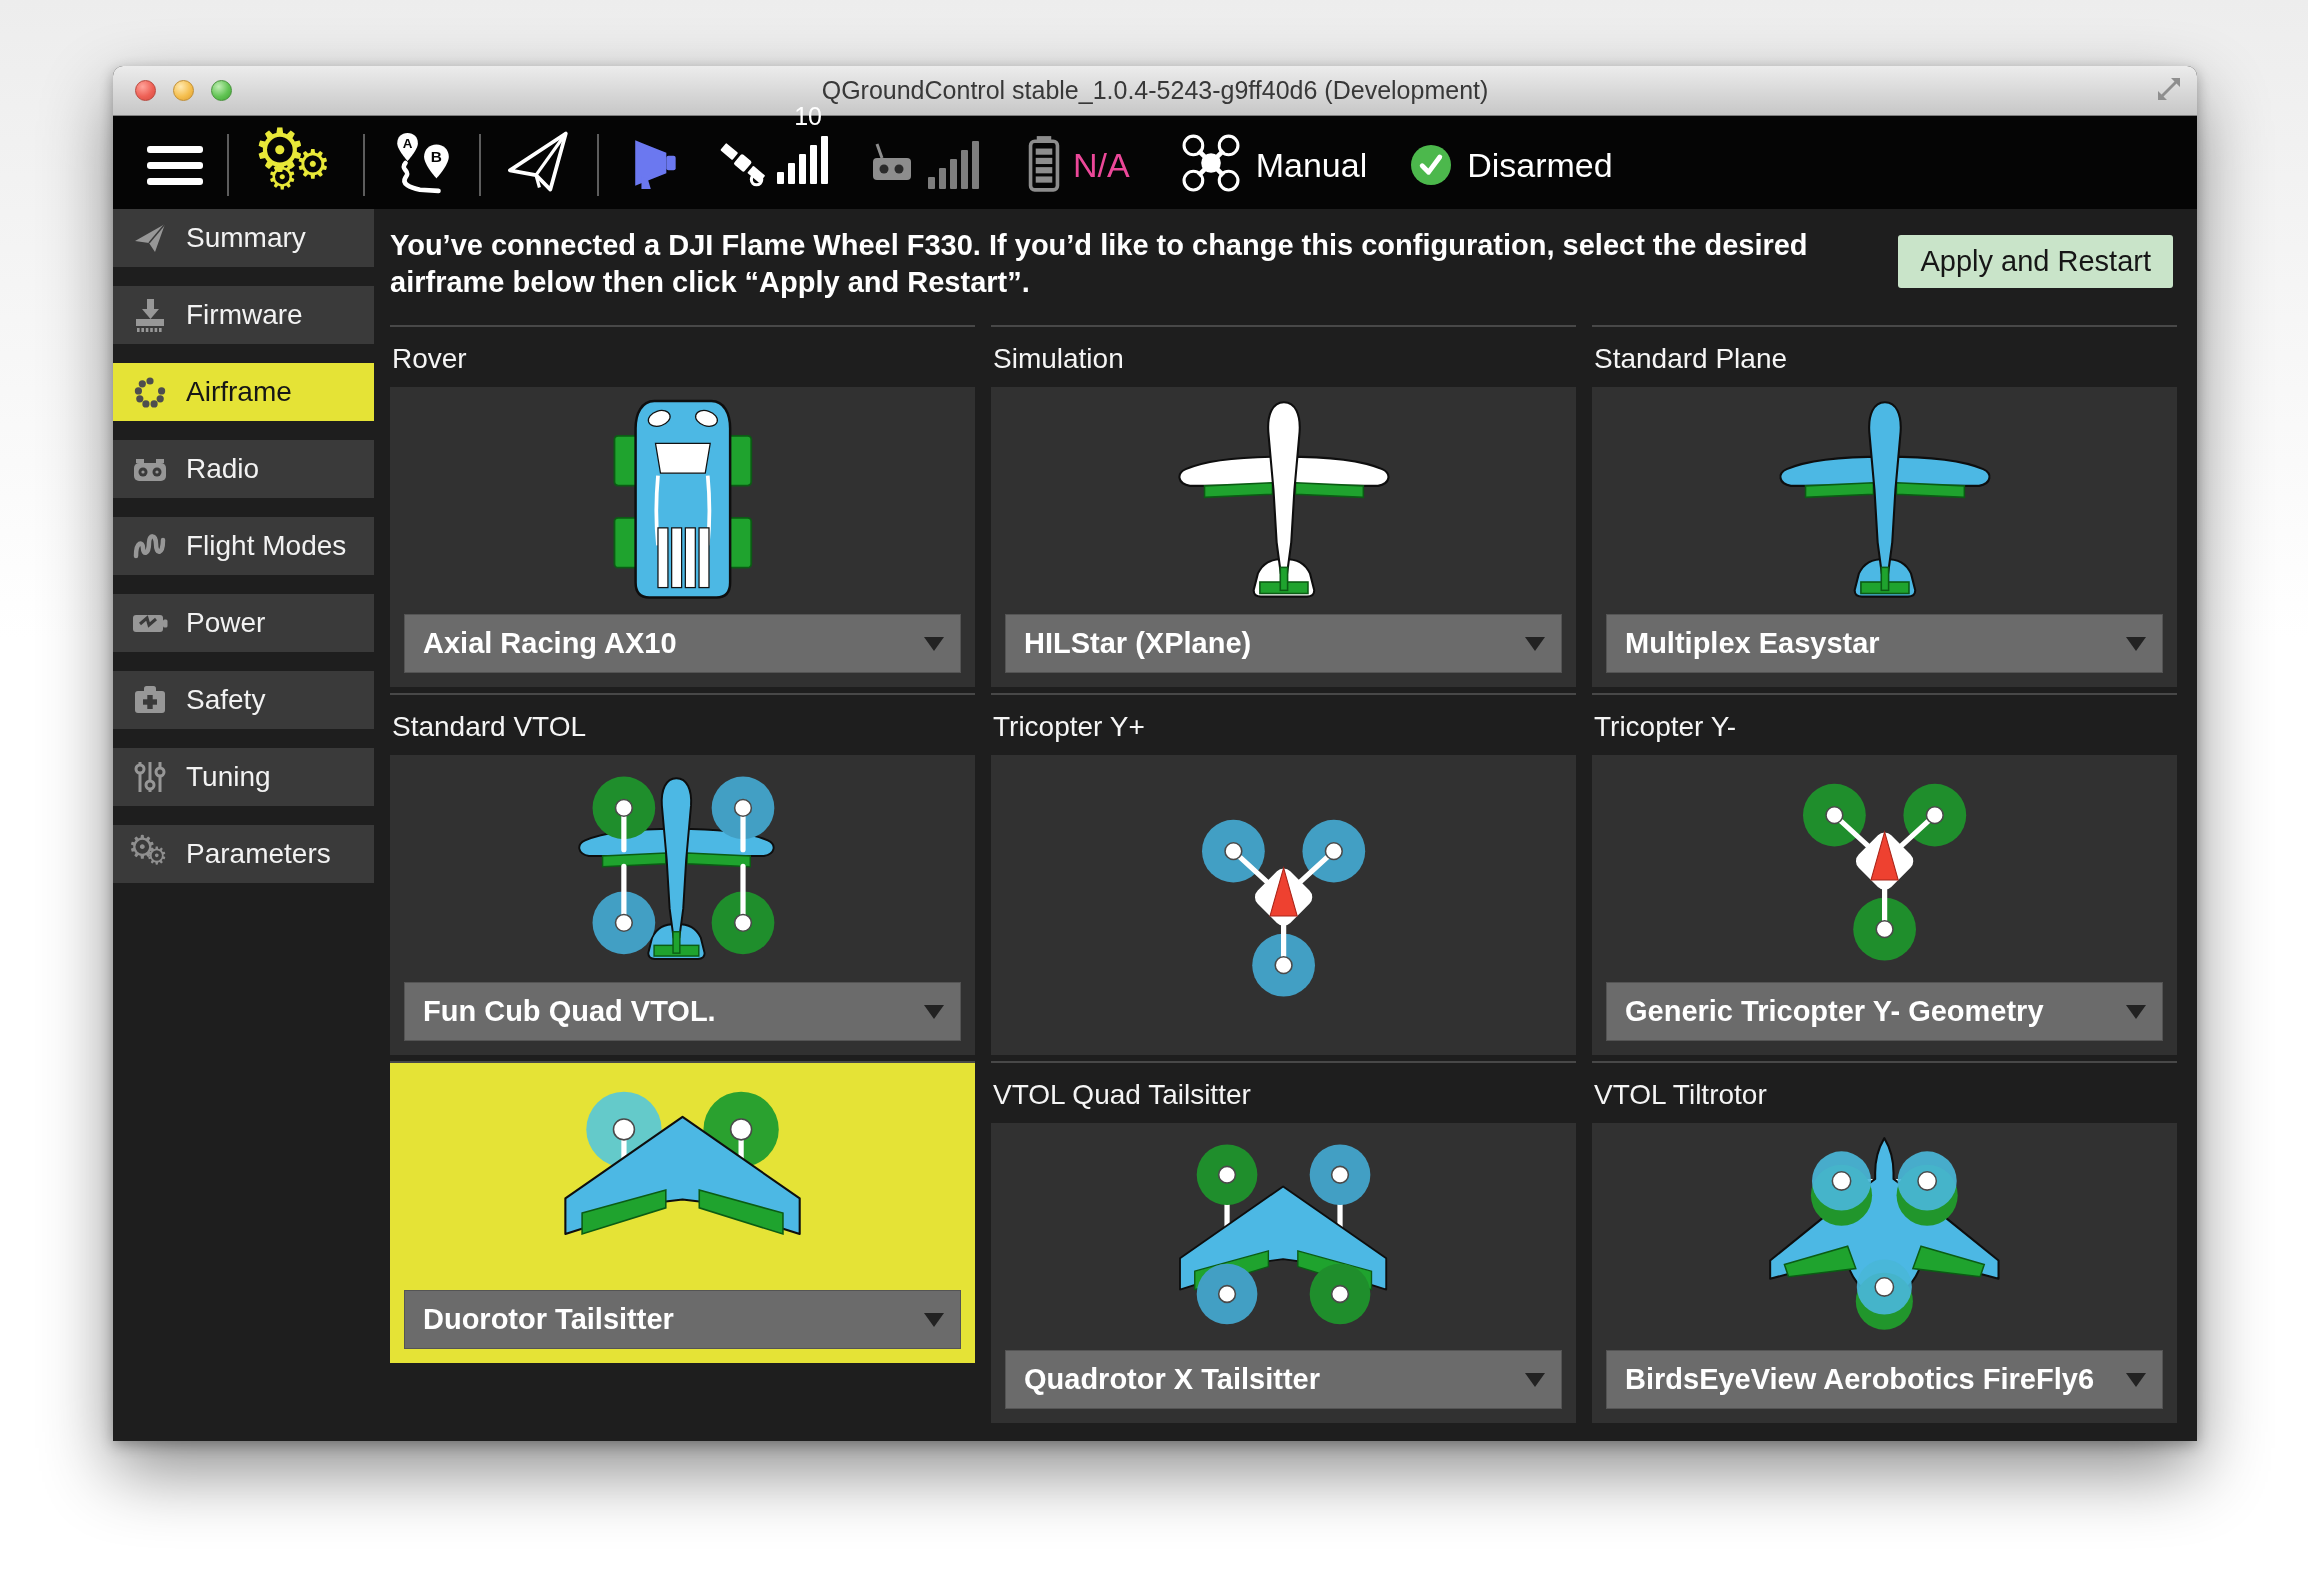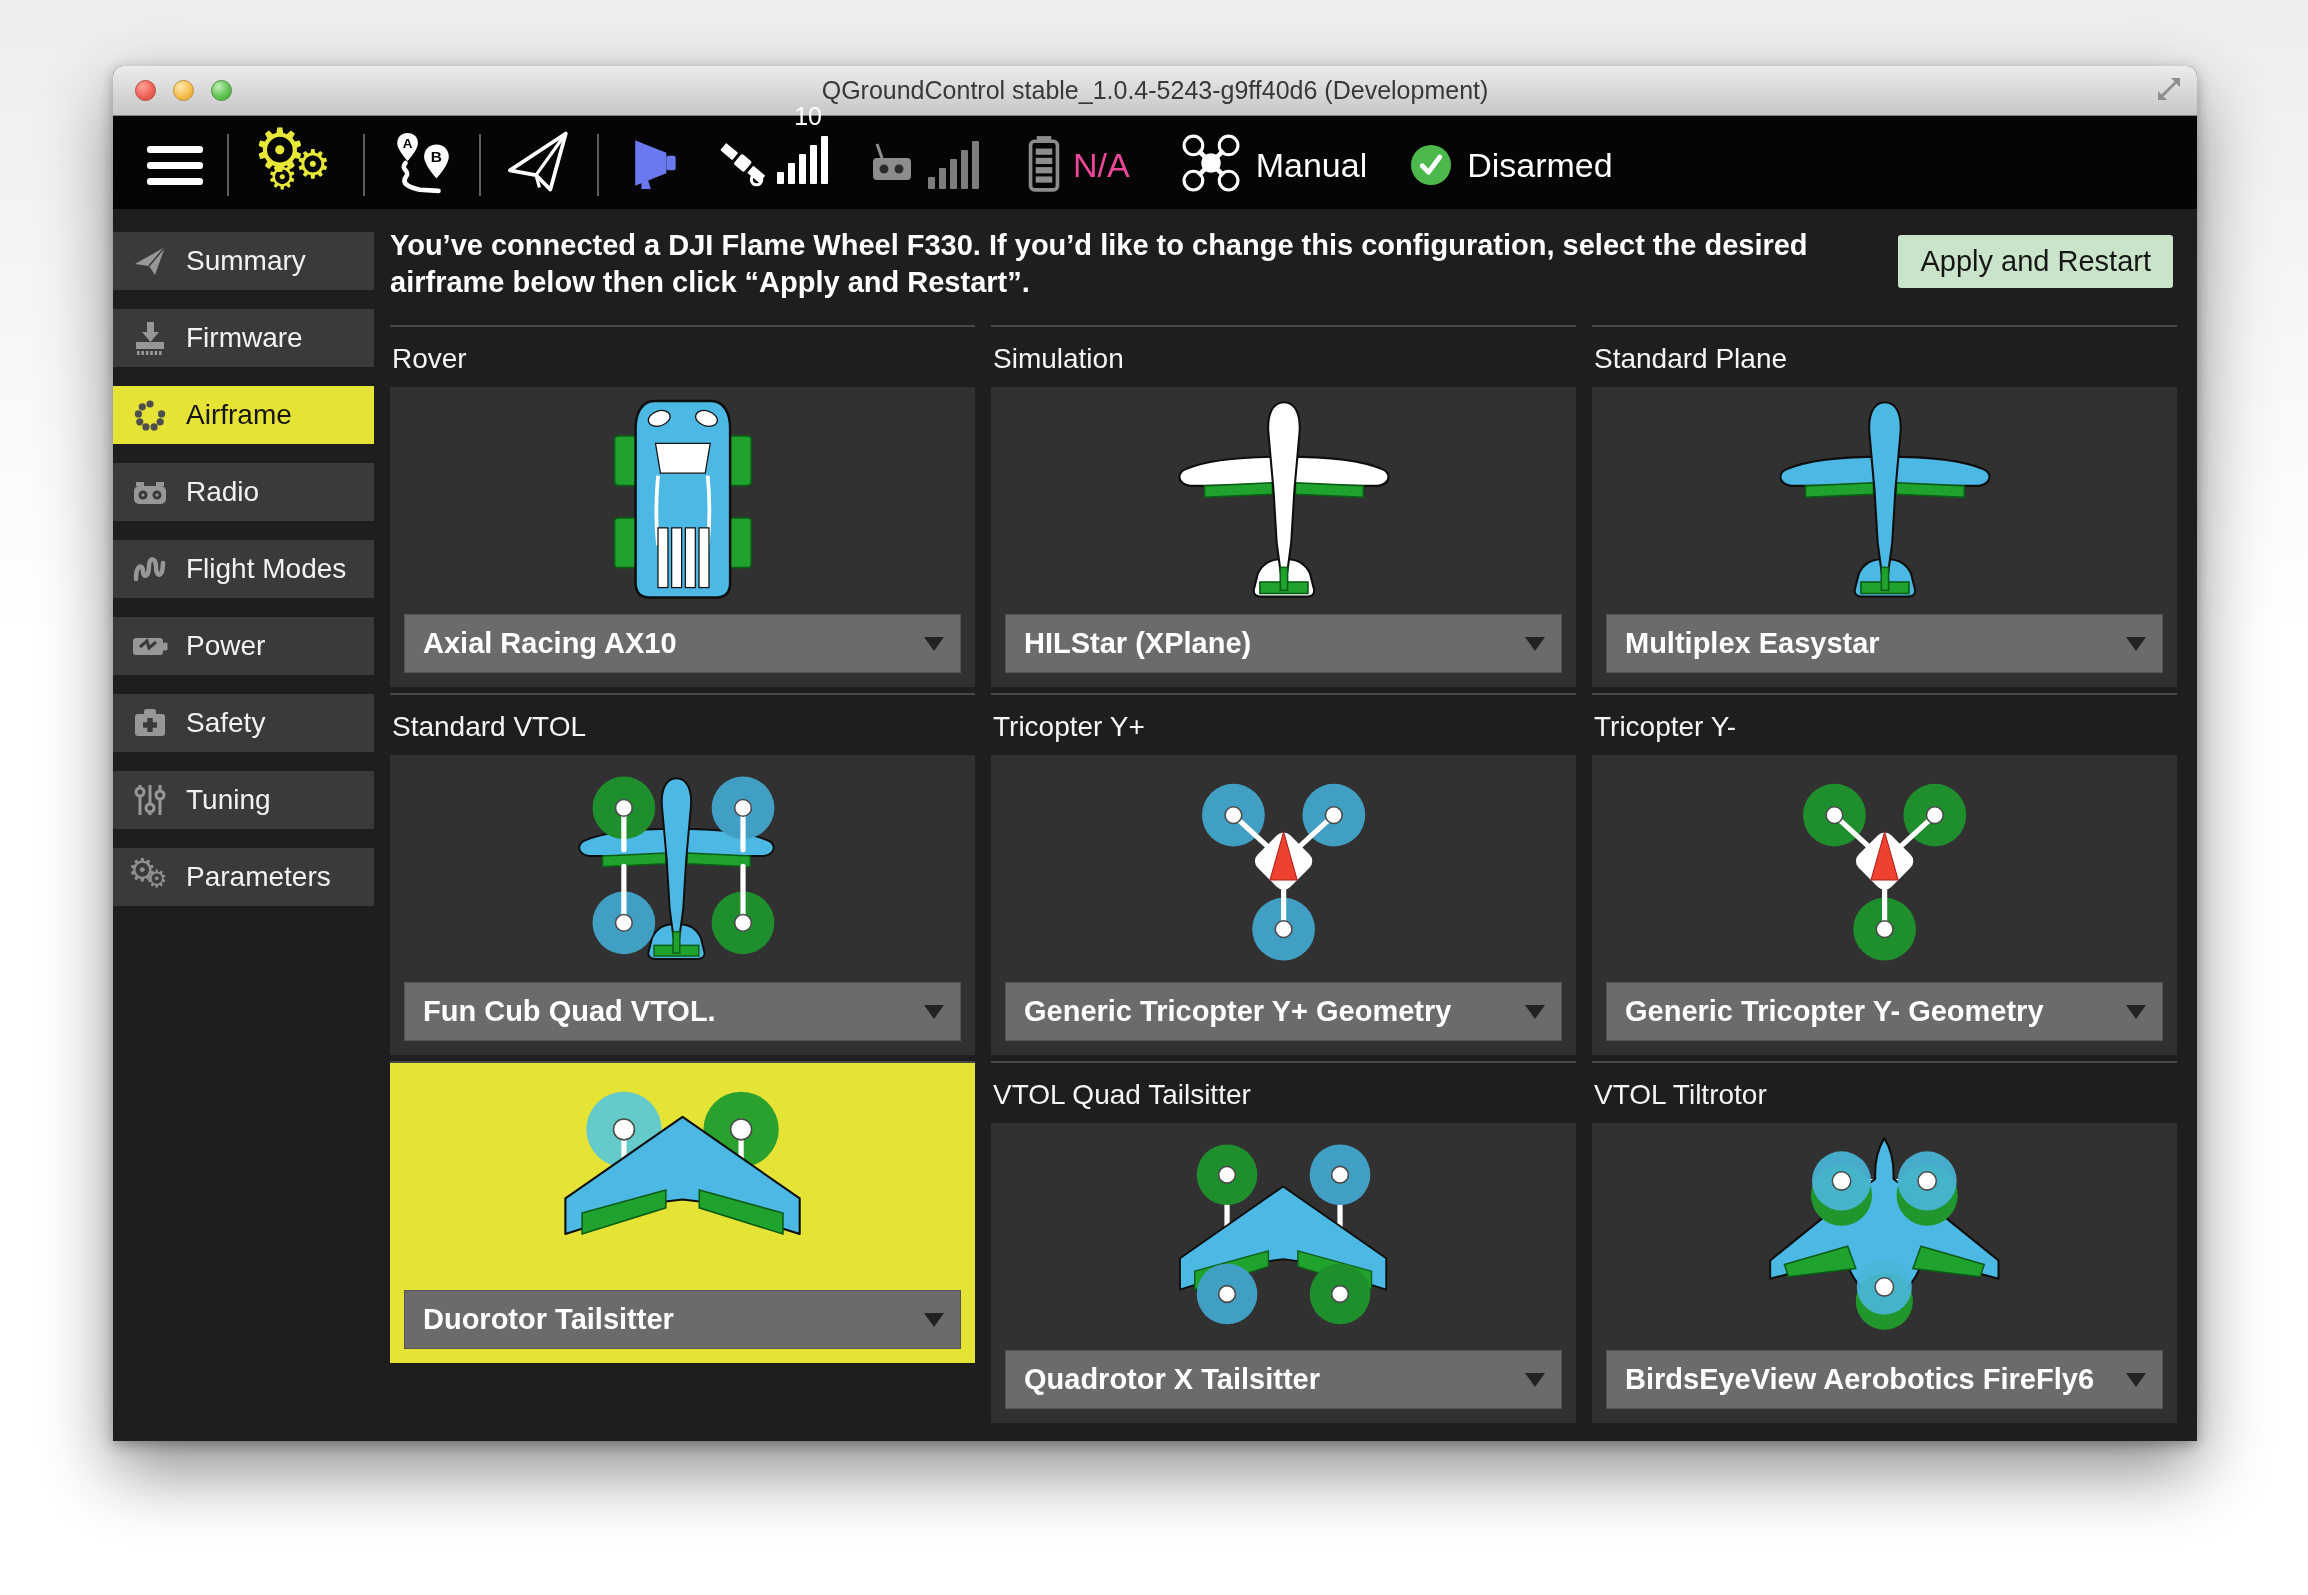--- a/index.html
+++ b/index.html
@@ -42,21 +42,21 @@
   .bars { display:flex; align-items:flex-end; gap:4px; margin-left:8px; }
   .bars i { display:block; width:7px; background:#fff; border-radius:1px; }
   .bars.gray i { background:#7d7d7d; }
   .check-circle { width:40px; height:40px; border-radius:50%; background:#4cb84c;
     display:flex; align-items:center; justify-content:center; margin-left:44px; }
 
   
   .content { position:absolute; top:143px; left:0; right:0; bottom:0; background:#1e1e1e; }
 
   
-  .sidebar { position:absolute; left:0; top:0; bottom:0; width:261px; padding-top:23px;
+  .sidebar { position:absolute; left:0; top:0; bottom:0; width:261px; 
     display:flex; flex-direction:column; gap:19px; }
   .item { height:58px; background:#3a3a3a; display:flex; align-items:center;
     color:#f2f2f2; font-size:28px; cursor:pointer; }
   .item .ic { width:44px; margin:0 14px 0 15px; display:flex; justify-content:center; flex:none; }
   .item.active { background:#e5e336; color:#161616; }
   .gearglyphs { position:relative; width:44px; height:40px; color:#8f8f8f; font-family:"DejaVu Sans", sans-serif; }
   .gearglyphs .a { position:absolute; left:0; top:-6px; font-size:32px; }
   .gearglyphs .b { position:absolute; left:18px; top:8px; font-size:24px; }
 
   
@@ -511,24 +511,20 @@
                     <line x1="100" y1="90" x2="148" y2="46"></line>
                     <line x1="100" y1="90" x2="100" y2="155"></line>
                   </g>
                 <rect x="78" y="68" width="44" height="44" rx="9" transform="rotate(45 100 90)" fill="#fff"></rect>
                 <polygon points="100,62 113,108 87,108" fill="#ee4130" stroke="#aa2418"></polygon>
                 <circle cx="52" cy="46" r="8" class="dot"></circle>
                   <circle cx="148" cy="46" r="8" class="dot"></circle>
                   <circle cx="100" cy="155" r="8" class="dot"></circle>
               </svg>
             </div>
-            <div class="combo">
-              <span class="txt">Generic Tricopter Y+ Geometry</span>
-                <span class="caret"></span>
-            </div>
           </div>
         </div>
 
         <div class="section">
           <div class="rule"></div>
           <div class="sec-label">Tricopter Y-</div>
           <div class="card">
             <div class="art">
               <svg viewBox="0 0 200 195" height="204">
                 <circle cx="52" cy="46" r="30" class="rotg"></circle>

